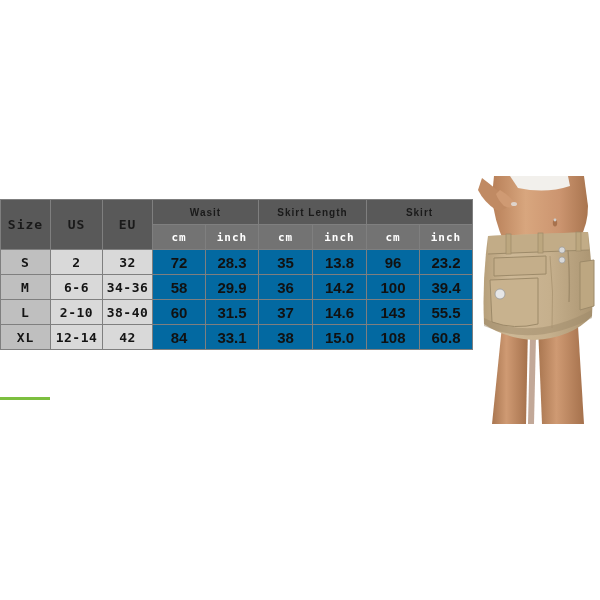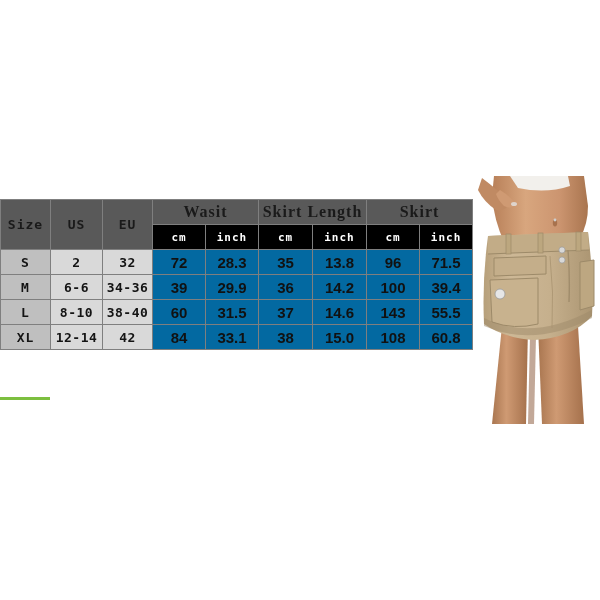--- a/index.html
+++ b/index.html
@@ -40,35 +40,35 @@
     border: 1px solid #7f7f7f;
     font-weight: bold;
     overflow: hidden;
     white-space: nowrap;
   }
 
   
   .hdr-dark {
     background: #595959;
     color: #1a1a1a;
-    font-family: Liberation Serif, serif;
-    font-size: 16px;
+    font-family: Liberation Sans, sans-serif;
+    font-size: 10px;
     letter-spacing: 1px;
     height: 24px;
   }
   .hdr-idcol {
     background: #595959;
     color: #1a1a1a;
     font-family: "DejaVu Sans Mono", "Liberation Mono", monospace;
     font-size: 13px;
     letter-spacing: 1px;
   }
   
   .hdr-black {
-    background: #000000;
+    background: #737373;
     color: #ffffff;
     font-family: "DejaVu Sans Mono", "Liberation Mono", monospace;
     font-size: 11px;
     letter-spacing: 1px;
     height: 24px;
     border-color: #000000;
   }
 
   
   .cell-size {
@@ -156,38 +156,38 @@
 
       <tr class="body-row">
         <td class="cell-size">S</td>
         <td class="cell-intl">2</td>
         <td class="cell-intl">32</td>
         <td class="cell-num">72</td>
         <td class="cell-num">28.3</td>
         <td class="cell-num">35</td>
         <td class="cell-num">13.8</td>
         <td class="cell-num">96</td>
-        <td class="cell-num">71.5</td>
+        <td class="cell-num">23.2</td>
       </tr>
 
       <tr class="body-row">
         <td class="cell-size">M</td>
         <td class="cell-intl">6-6</td>
         <td class="cell-intl">34-36</td>
-        <td class="cell-num">39</td>
+        <td class="cell-num">58</td>
         <td class="cell-num">29.9</td>
         <td class="cell-num">36</td>
         <td class="cell-num">14.2</td>
         <td class="cell-num">100</td>
         <td class="cell-num">39.4</td>
       </tr>
 
       <tr class="body-row">
         <td class="cell-size">L</td>
-        <td class="cell-intl">8-10</td>
+        <td class="cell-intl">2-10</td>
         <td class="cell-intl">38-40</td>
         <td class="cell-num">60</td>
         <td class="cell-num">31.5</td>
         <td class="cell-num">37</td>
         <td class="cell-num">14.6</td>
         <td class="cell-num">143</td>
         <td class="cell-num">55.5</td>
       </tr>
 
       <tr class="body-row">

